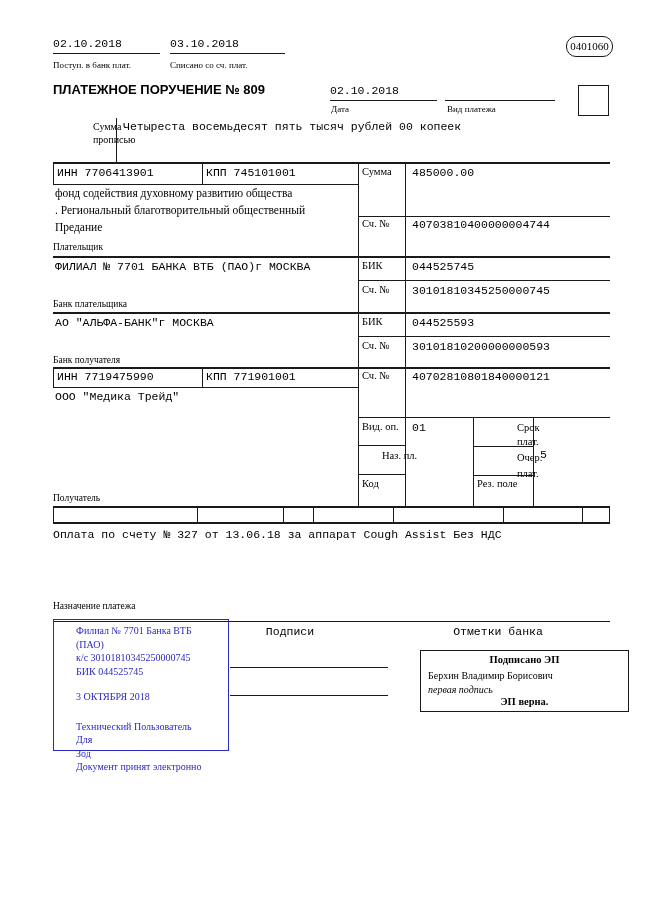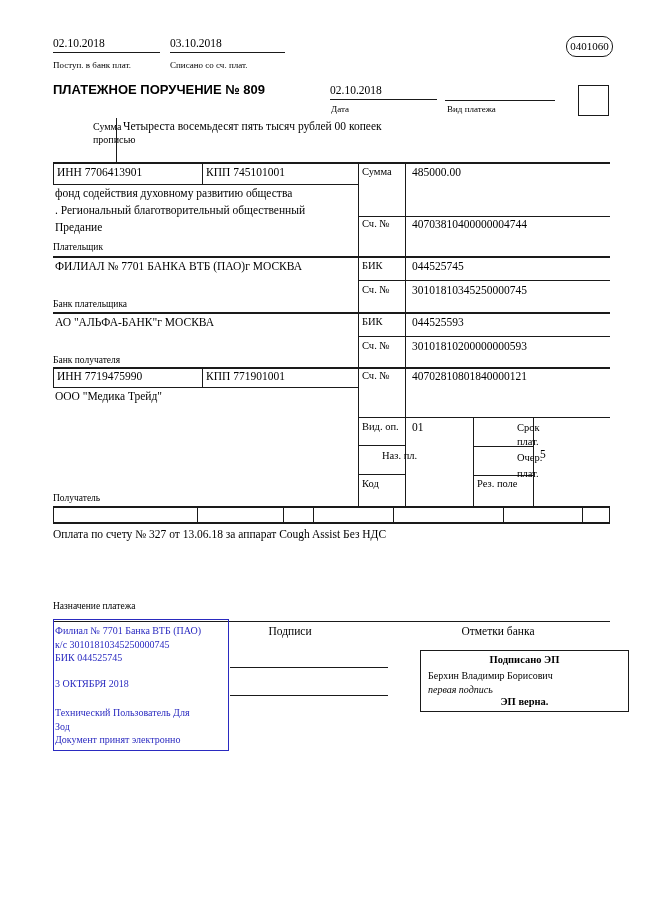--- a/index.html
+++ b/index.html
@@ -1,31 +1,31 @@
 <!DOCTYPE html>
 <html><head>
 <meta charset="utf-8">
 <style>
   html,body{margin:0;padding:0;background:#fff;}
   .page{position:relative;width:660px;height:919px;background:#ffffff;
         font-family:"Liberation Serif","DejaVu Serif",serif;color:#000;overflow:hidden;}
-  .t{position:absolute;white-space:nowrap;font-size:11.5px;}
+  .t{position:absolute;white-space:nowrap;font-size:11.5px;font-family:Liberation Mono, monospace;}
   .wrap{white-space:normal;margin-left:40px;}
   .lbl{position:absolute;font-size:9px;white-space:nowrap;}
   .sec{position:absolute;font-size:9.5px;white-space:nowrap;}
   .cl{position:absolute;font-size:10.5px;white-space:nowrap;}
   .u{border-bottom:1px solid #1a1a1a;padding-bottom:3px;}
   .hl{position:absolute;height:1px;background:#1a1a1a;}
   .vl{position:absolute;width:1px;background:#1a1a1a;}
   .box{position:absolute;border:1px solid #1a1a1a;}
   .title{position:absolute;font-family:"Liberation Sans","DejaVu Sans",sans-serif;
          font-weight:bold;font-size:13px;white-space:nowrap;}
   .center{text-align:center;border-radius:10px;}
   .bluebox{position:absolute;border:1.5px solid #2a2ac0;color:#2a2ac0;
-           font-size:10px;line-height:13.5px;padding:4px 1px;box-sizing:border-box;}
+           font-size:10px;line-height:13.5px;padding:4px 22px;box-sizing:border-box;}
   .stampbox{position:absolute;border:1.5px solid #1a1a1a;box-sizing:border-box;}
   .stampbox .st{position:absolute;font-size:10px;white-space:nowrap;}
 </style>
 </head>
 <body>
 
 <div class="page">
 
   <div class="t u" style="left:53px;top:37px;width:107px;">02.10.2018</div>
   <div class="lbl" style="left:53px;top:60px;">Поступ. в банк плат.</div>

